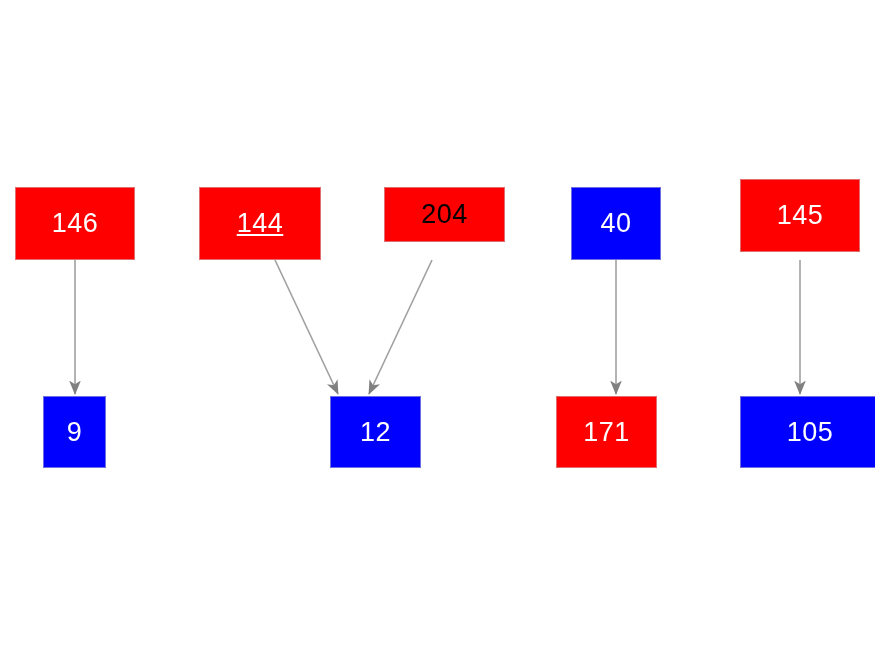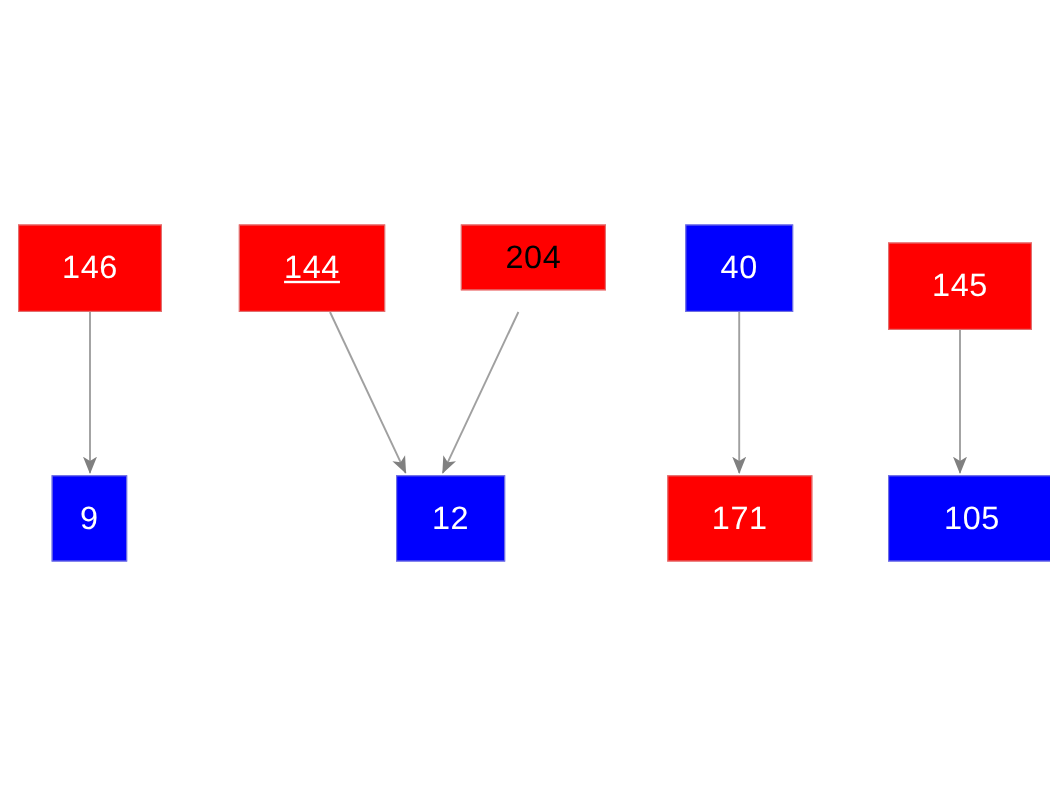--- a/index.html
+++ b/index.html
@@ -71,30 +71,30 @@
       </div>
       <div class="node" style="left: 199px; top: 187px; width: 122px; height: 73px; background: rgb(255, 0, 0); color: rgb(255, 255, 255); text-decoration: underline;">
         <span class="node-label">144</span>
       </div>
       <div class="node" style="left: 384px; top: 187px; width: 121px; height: 55px; background: rgb(255, 0, 0); color: #000000;">
         <span class="node-label">204</span>
       </div>
       <div class="node" style="left: 571px; top: 187px; width: 90px; height: 73px; background: rgb(0, 0, 255); color: rgb(255, 255, 255);">
         <span class="node-label">40</span>
       </div>
-      <div class="node" style="left: 740px; top: 202px; width: 120px; height: 73px; background: rgb(255, 0, 0); color: rgb(255, 255, 255);">
+      <div class="node" style="left: 740px; top: 179px; width: 120px; height: 73px; background: rgb(255, 0, 0); color: rgb(255, 255, 255);">
         <span class="node-label">145</span>
       </div>
       <div class="node" style="left: 43px; top: 396px; width: 63px; height: 72px; background: rgb(0, 0, 255); color: rgb(255, 255, 255);">
         <span class="node-label">9</span>
       </div>
       <div class="node" style="left: 307px; top: 396px; width: 91px; height: 72px; background: rgb(0, 0, 255); color: rgb(255, 255, 255); margin-left: 23px;">
         <span class="node-label">12</span>
       </div>
-      <div class="node" style="left: 556px; top: 396px; width: 121px; height: 72px; background: rgb(255, 0, 0); color: rgb(255, 255, 255);">
+      <div class="node" style="left: 556px; top: 396px; width: 101px; height: 72px; background: rgb(255, 0, 0); color: rgb(255, 255, 255);">
         <span class="node-label">171</span>
       </div>
       <div class="node" style="left: 740px; top: 396px; width: 140px; height: 72px; background: rgb(0, 0, 255); color: rgb(255, 255, 255);">
         <span class="node-label">105</span>
       </div>
     </div>
 
 </div>
 
 </body></html>

